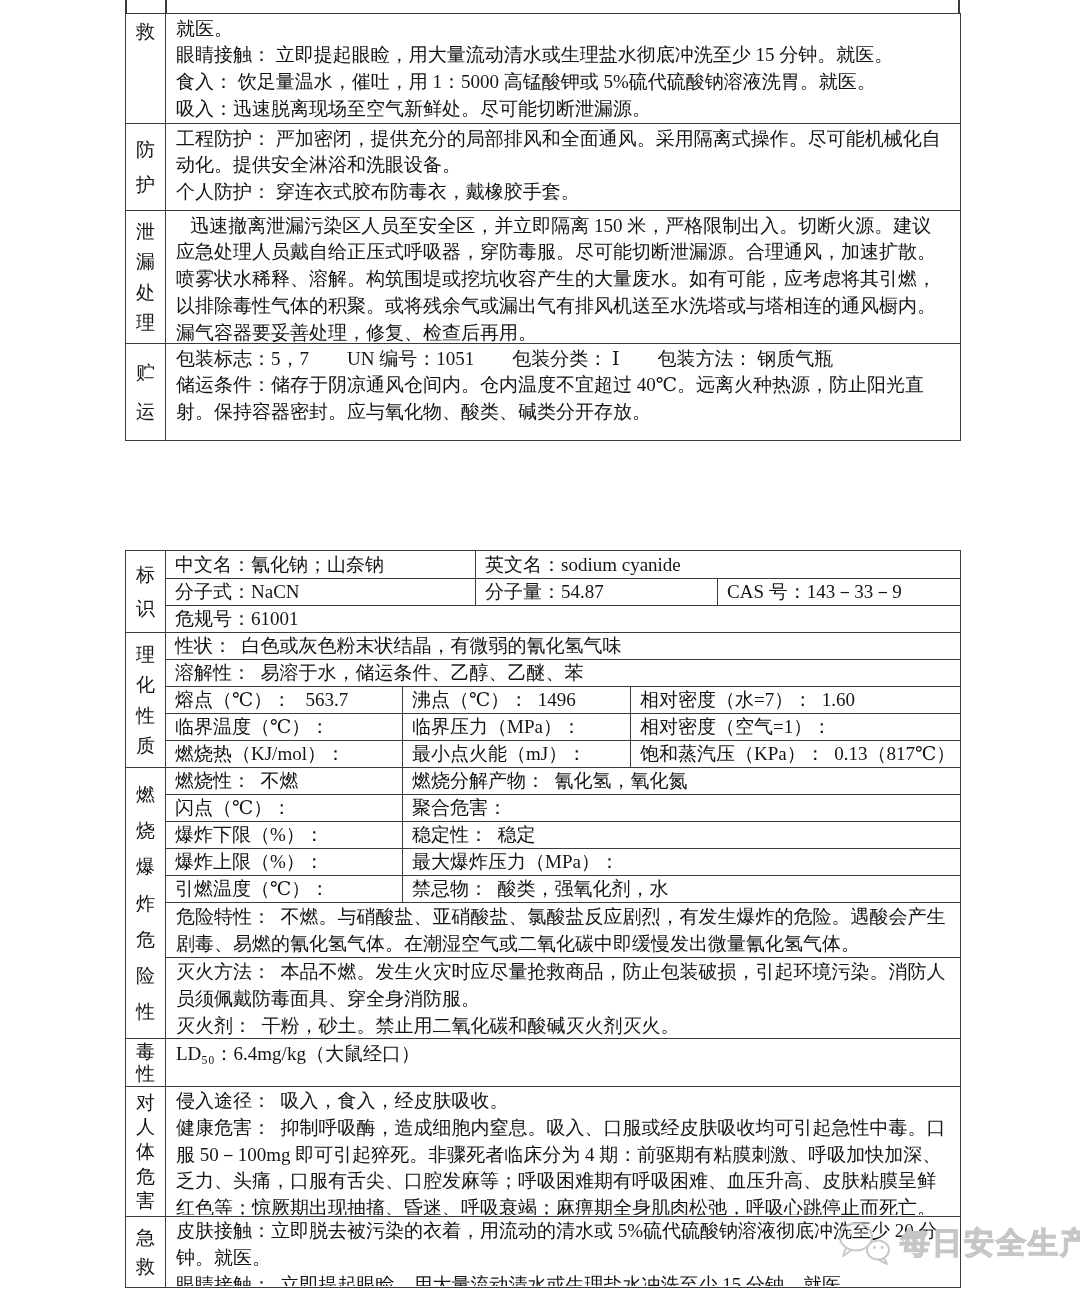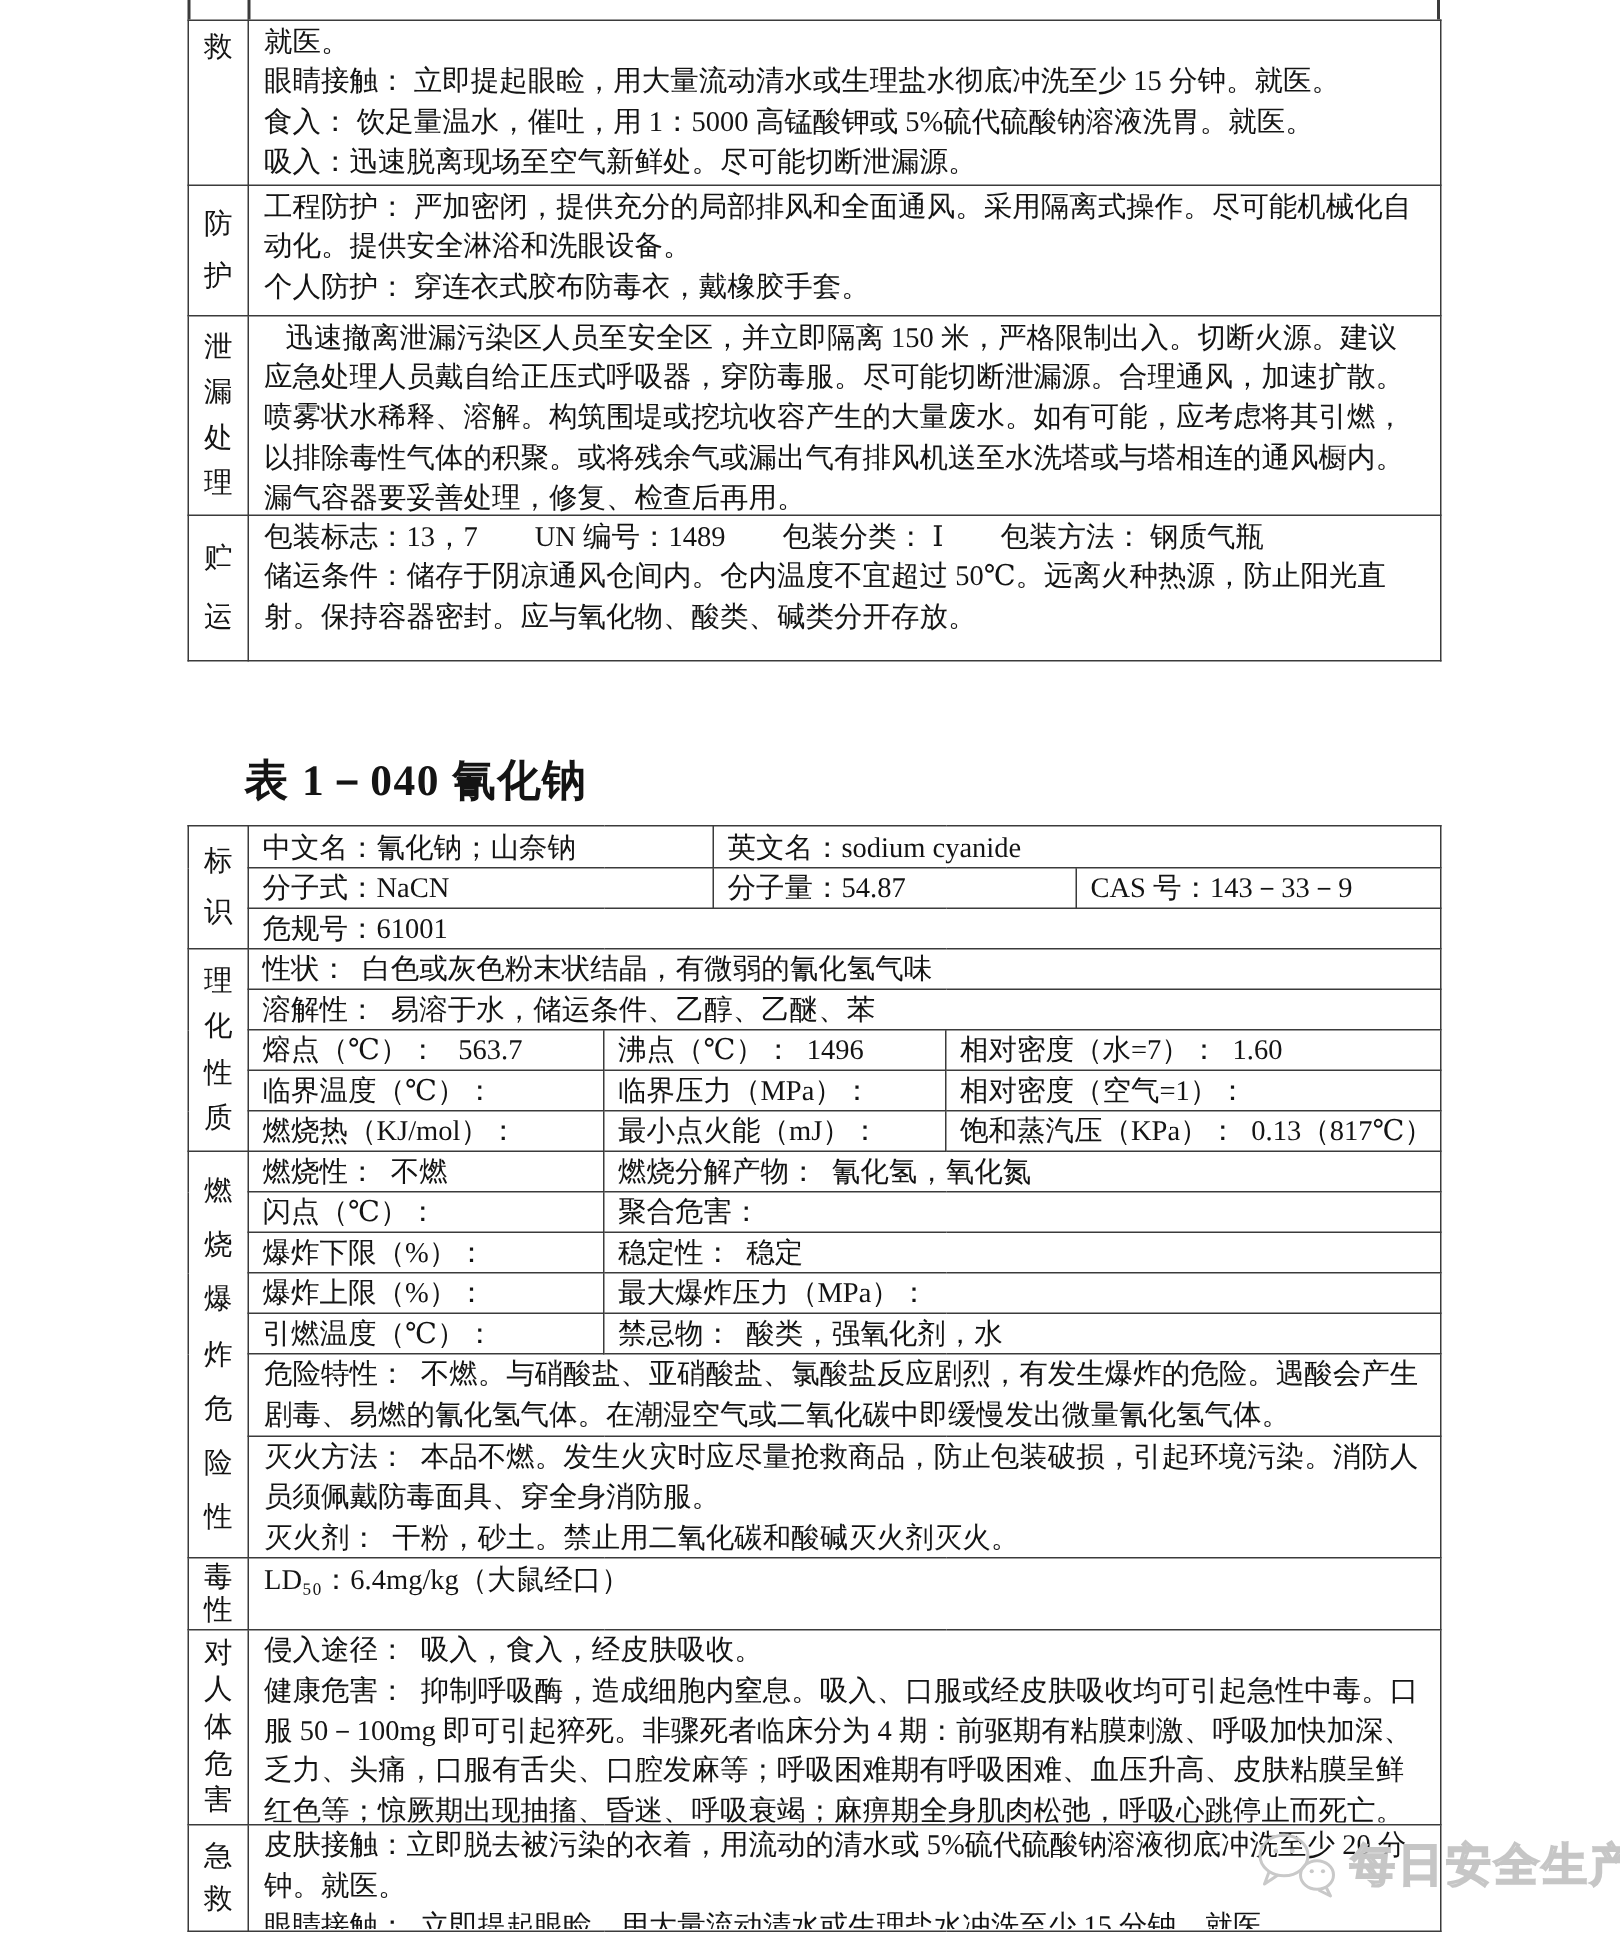--- a/index.html
+++ b/index.html
@@ -111,29 +111,28 @@
     </tr>
     <tr class="rh-d">
       <td class="lab">
             <div class="vlab">
               <span>贮</span>
               <span>运</span>
             </div>
           </td>
       <td>
             <div class="cell ch-d">
-        <p>包装标志：13，7　　UN 编号：1489　　包装分类： Ⅰ　　包装方法： 钢质气瓶</p>
-        <p>储运条件：储存于阴凉通风仓间内。仓内温度不宜超过 50℃。远离火种热源，防止阳光直射。保持容器密封。应与氧化物、酸类、碱类分开存放。</p>
+        <p>包装标志：5，7　　UN 编号：1051　　包装分类： Ⅰ　　包装方法： 钢质气瓶</p>
+        <p>储运条件：储存于阴凉通风仓间内。仓内温度不宜超过 40℃。远离火种热源，防止阳光直射。保持容器密封。应与氧化物、酸类、碱类分开存放。</p>
       </div>
           </td>
     </tr>
   </tbody>
     </table>
 
-  <div class="doc-title">表 1－040 氰化钠</div>
 
   <table class="t" id="t2">
     <colgroup>
       <col class="c-lab">
         <col class="c1">
         <col class="c2">
         <col class="c3">
         <col class="c4">
         <col class="c5">
     </colgroup>

